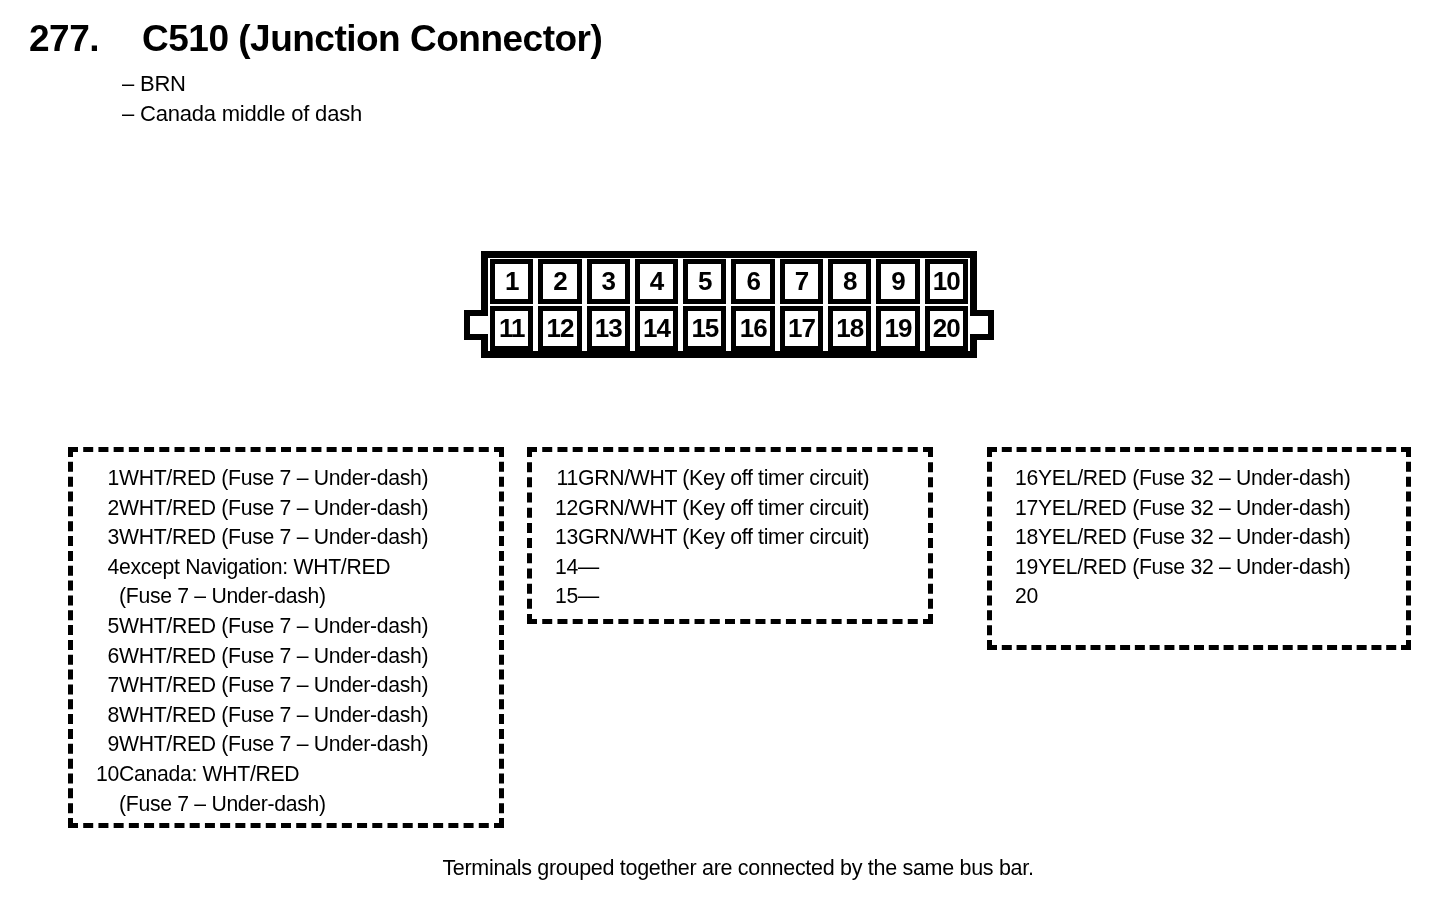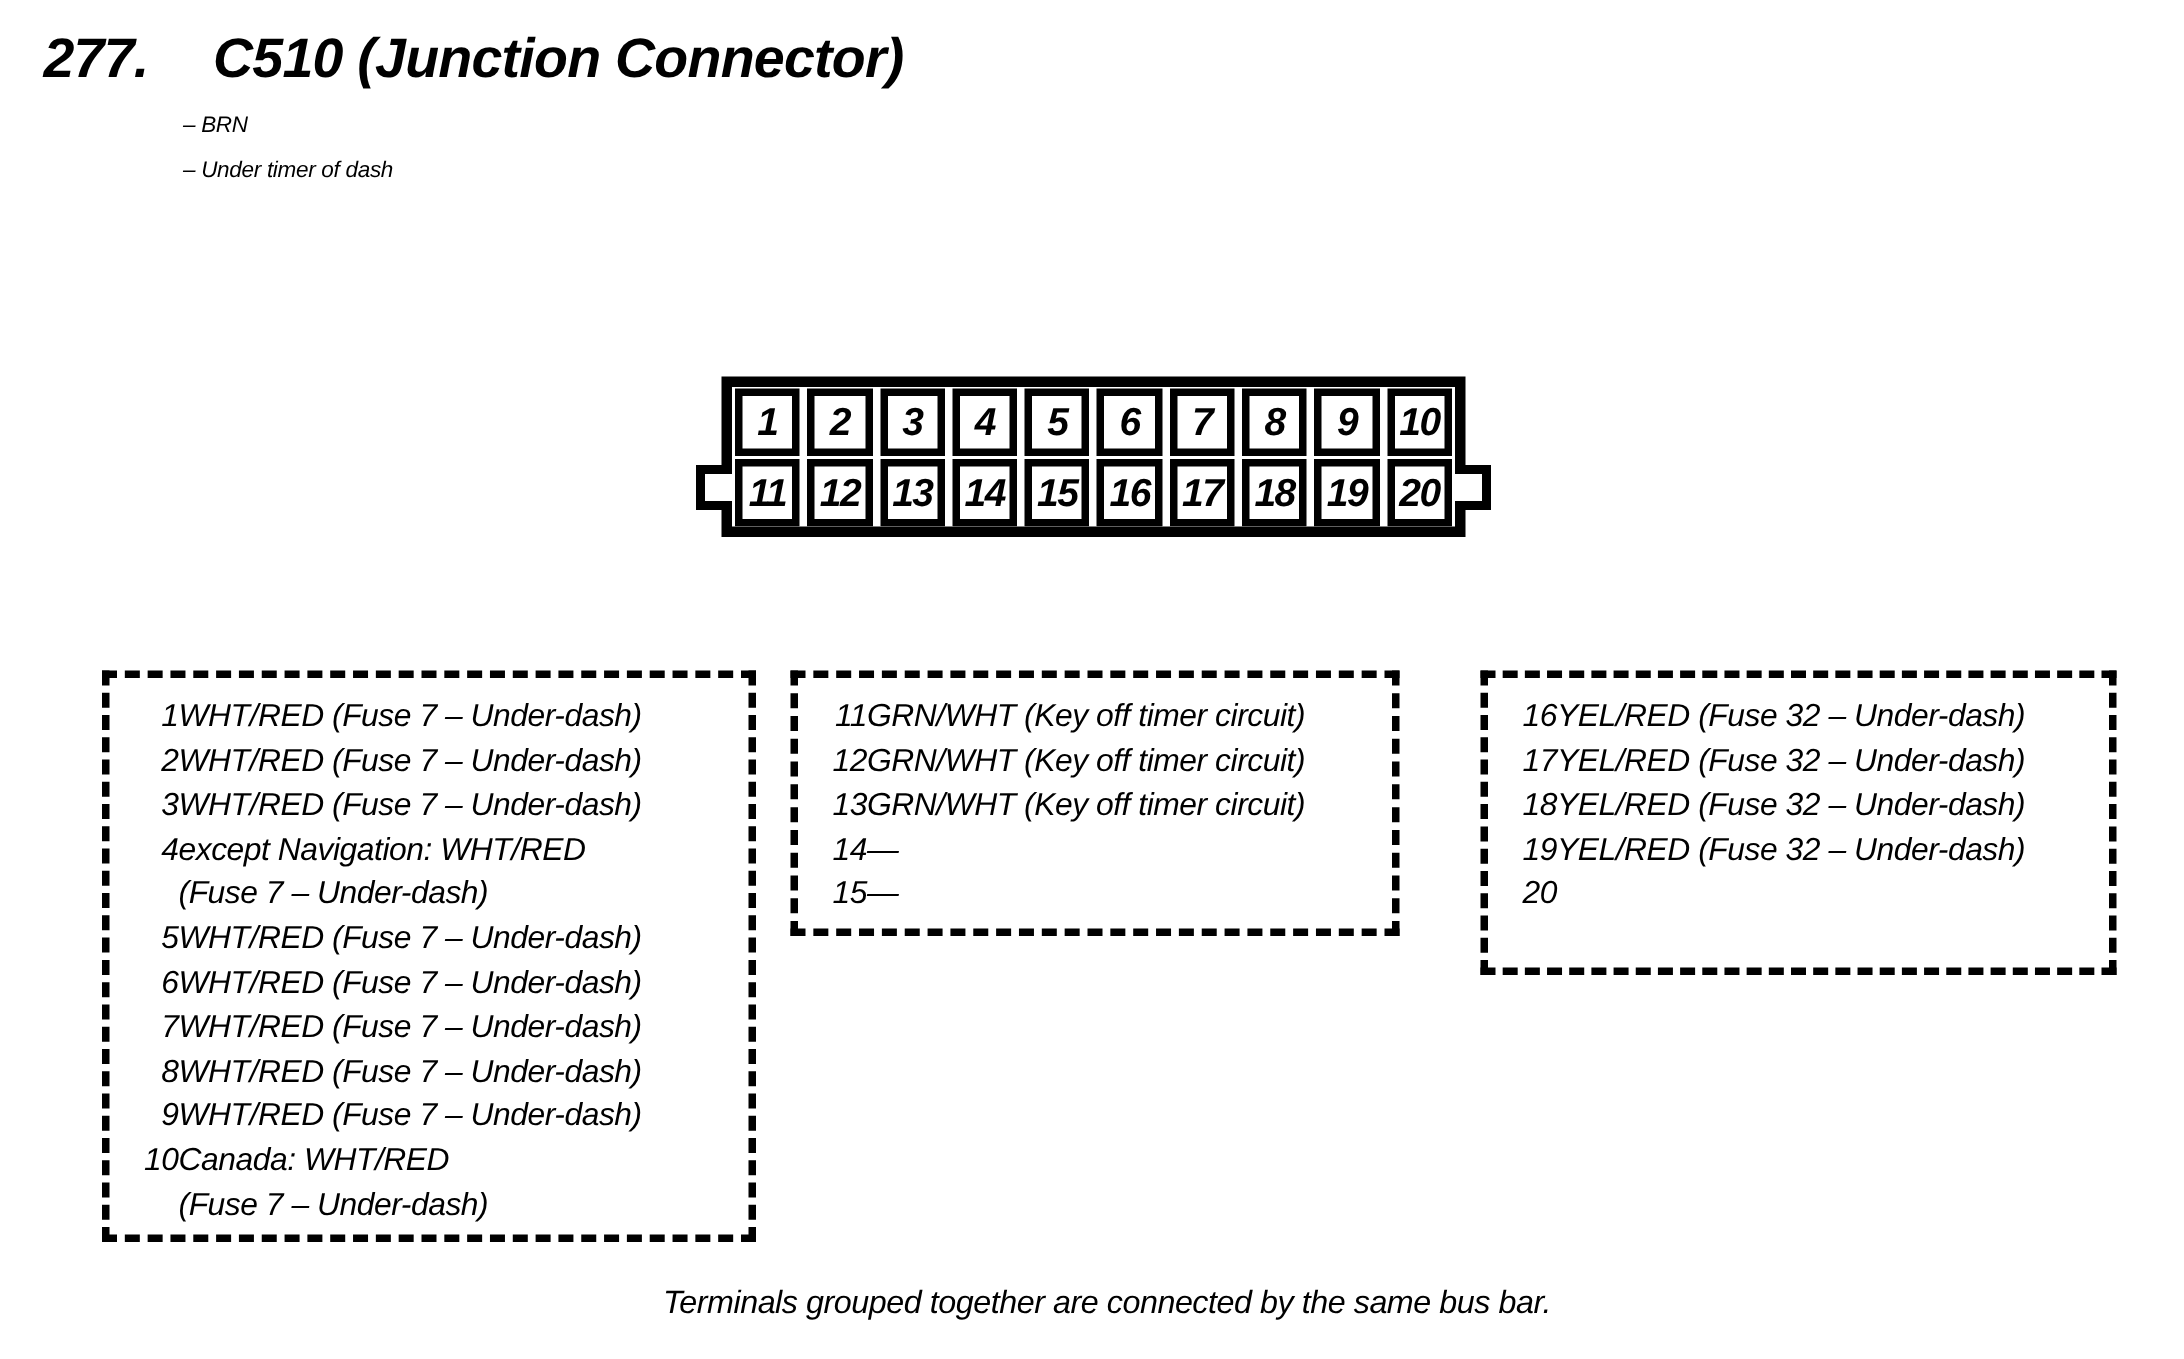--- a/index.html
+++ b/index.html
@@ -7,37 +7,37 @@
     --paper: #ffffff;
   }
   * { margin: 0; padding: 0; box-sizing: border-box; }
   html, body {
     width: 1456px; height: 906px;
     background: var(--paper);
     color: var(--ink);
     font-family: "Liberation Sans", "DejaVu Sans", sans-serif;
     overflow: hidden;
   }
-  .page { position: relative; width: 1456px; height: 906px; background: var(--paper); font-style: italic; }
+  .page { position: relative; width: 1456px; height: 906px; background: var(--paper); }
 
   
   .section-num {
     position: absolute; left: 29px; top: 19px;
     font-size: 37px; font-weight: bold; line-height: 40px;
     letter-spacing: -0.5px;
   }
   .page-title {
     position: absolute; left: 122px; top: 19px;
     font-size: 37px; font-weight: bold; line-height: 40px;
     letter-spacing: -0.5px;
     margin-left: 20px;
   }
   .details {
     position: absolute; left: 122px; top: 69px;
-    font-size: 15px; line-height: 29.5px;
+    font-size: 22px; line-height: 29.5px;
     letter-spacing: -0.2px;
   }
 
   
   .connector {
     position: absolute; left: 481px; top: 251px;
     width: 496px; height: 107px;
     border: 7px solid var(--ink);
     background: var(--paper);
   }
@@ -87,21 +87,21 @@
 <body>
 
 <div class="page">
 
   <div class="section-num">277.</div>
 
   <div class="page-title">C510 (Junction Connector)</div>
 
   <div class="details">
       <div class="detail-line">– BRN</div>
-      <div class="detail-line">– Under timer of dash</div>
+      <div class="detail-line">– Canada middle of dash</div>
     </div>
 
   <div class="connector">
     <div class="tab left"></div>
     <div class="tab right"></div>
     <div class="crow top">
         <div class="cell">1</div>
         <div class="cell">2</div>
         <div class="cell">3</div>
         <div class="cell">4</div>

